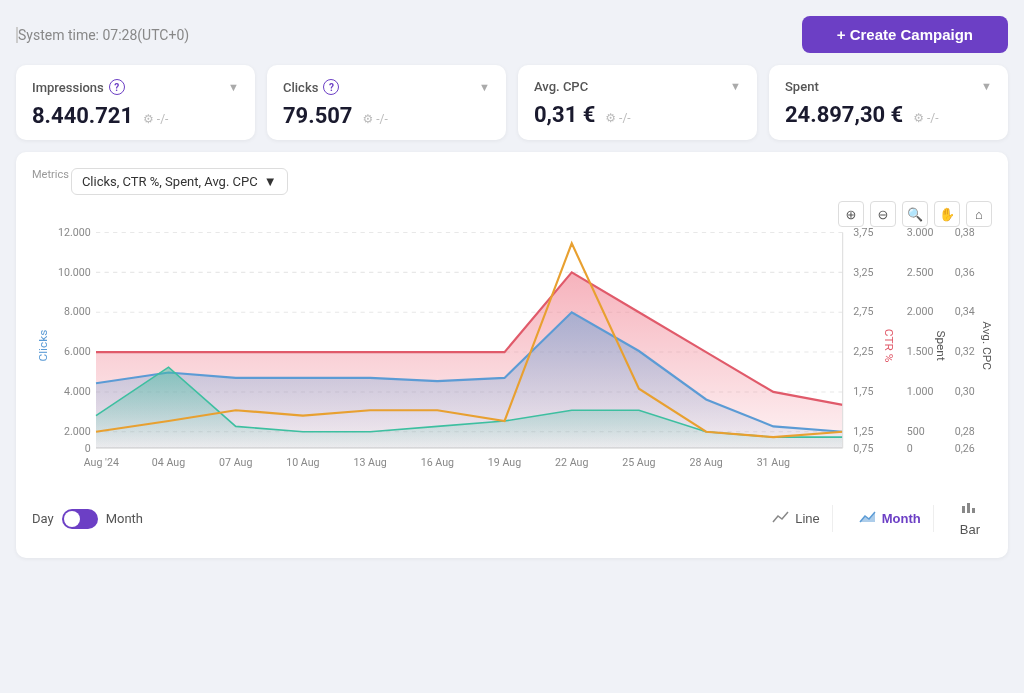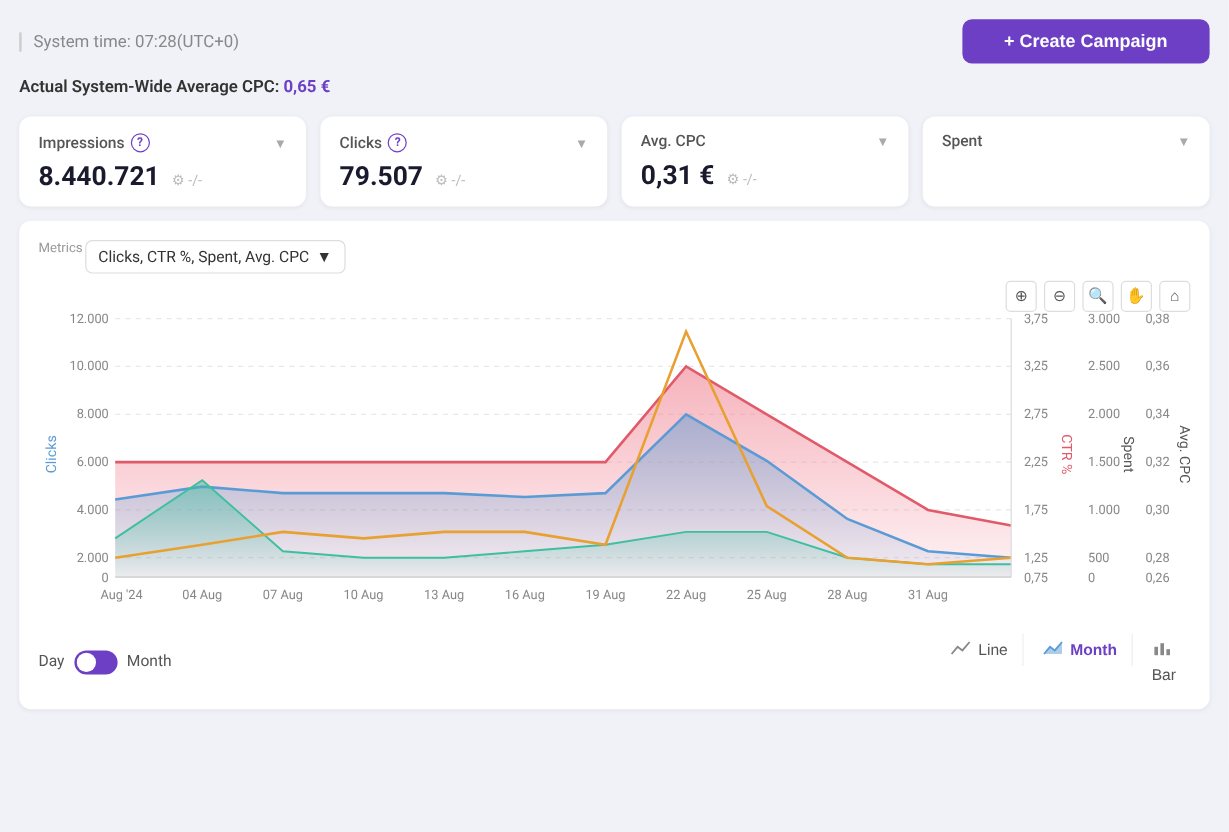--- a/index.html
+++ b/index.html
@@ -28,21 +28,20 @@
     }
     .page-title {
       font-size: 28px;
       font-weight: 700;
       color: #1a1a2e;
     }
     .system-time {
       color: #888;
       font-size: 14px;
       border-left: 2px solid #ccc;
-      padding-left: 10px;
     }
     .create-btn {
       background: #6c3fc5;
       color: white;
       border: none;
       border-radius: 8px;
       padding: 10px 35px;
       font-size: 15px;
       font-weight: 600;
       cursor: pointer;
@@ -207,22 +206,22 @@
       height: 16px;
       background: white;
       border-radius: 50%;
       position: absolute;
       top: 2px;
       left: 2px;
       transition: left 0.2s;
     }
     .chart-type-group {
       display: flex;
-      align-items: flex-start;
-      gap: 4px;
+      align-items: center;
+      gap: 14px;
     }
     .chart-type-btn {
       display: flex;
       align-items: center;
       gap: 5px;
       padding: 5px 12px;
       font-size: 13px;
       border: none;
       background: none;
       cursor: pointer;
@@ -237,24 +236,20 @@
 
 <div class="page-container">
 
   <div class="header">
     <div class="header-left">
       <span class="system-time">System time: 07:28(UTC+0)</span>
     </div>
     <button class="create-btn">+ Create Campaign</button>
   </div>
 
-  <div class="cpc-line">
-    <span>Actual System-Wide Average CPC:</span>
-    <span class="cpc-value">0,65 €</span>
-  </div>
 
   <div class="metric-cards">
 
     <div class="metric-card">
       <div class="metric-card-header">
         <span class="metric-label">
           <span>Impressions</span>
           <span class="help-icon">?</span>
         </span>
         <span class="chevron-icon">▼</span>
@@ -287,20 +282,24 @@
       <div>
         <span class="metric-value">0,31 €</span>
         <span class="metric-sub">⚙ -/-</span>
       </div>
     </div>
 
     <div class="metric-card">
       <div class="metric-card-header">
         <span class="metric-label">Spent</span>
         <span class="chevron-icon">▼</span>
+      </div>
+      <div>
+        <span class="metric-value">24.897,30 €</span>
+        <span class="metric-sub">⚙ -/-</span>
       </div>
     </div>
   </div>
 
   <div class="chart-panel">
 
     <div class="metrics-select-row">
       <div style="display:flex;gap:2px;">
         <span class="metrics-label-small">Metrics</span>
         <div class="metrics-select">

